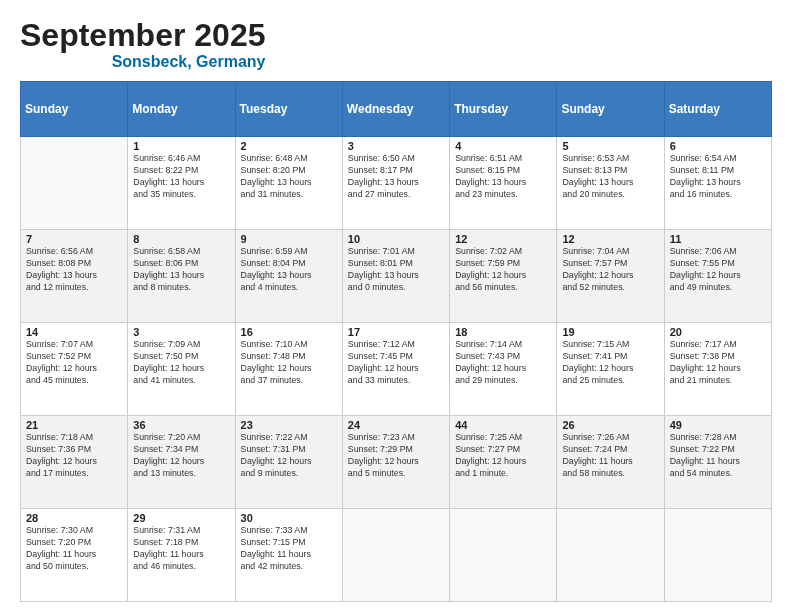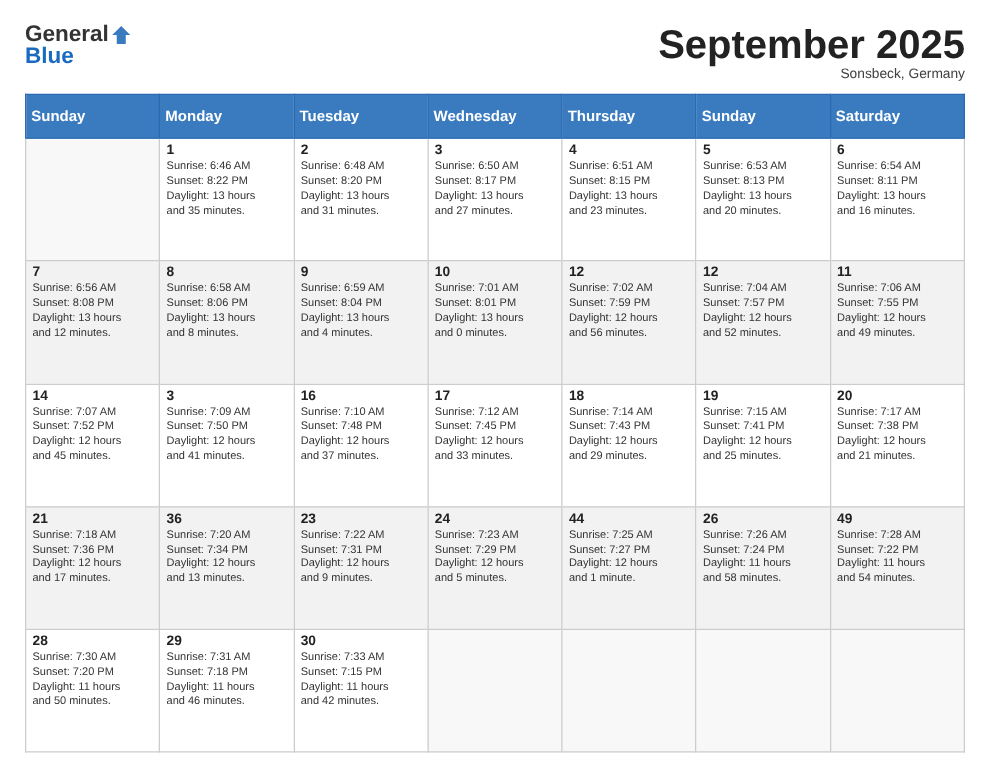--- a/index.html
+++ b/index.html
@@ -42,34 +42,35 @@
     .title-block {
       text-align: right;
     }
     .calendar-title {
       font-size: 32px;
       font-weight: bold;
       color: #222;
       line-height: 1.1;
     }
     .calendar-subtitle {
-      font-size: 11px;
-      color: #404040;
+      font-size: 16px;
+      color: #0369a1;
+      font-weight: bold;
     }
     .calendar {
       width: 100%;
       border-collapse: collapse;
       flex: 1;
     }
     .calendar th {
       background: #3a7abf;
       color: #fff;
       font-size: 12px;
       font-weight: bold;
-      padding: 10px 4px;
+      padding: 20px 4px;
       text-align: left;
       border: 1px solid #2a6aaf;
     }
     .calendar td {
       border: 1px solid #ccc;
       vertical-align: top;
       padding: 3px 5px;
       width: calc(100% / 7);
       background: #fff;
       font-size: 9.5px;
@@ -91,31 +92,20 @@
     }
     .row-shade td {
       background: #f2f2f2;
     }
   </style>
 </head>
 <body>
 
 <div class="page">
   <div class="header">
-    <div class="logo">
-      <div>
-        <div style="display:flex;align-items:center;">
-          <span class="logo-text logo-general">General</span>
-          <svg class="logo-icon" viewBox="0 0 20 20" fill="#1a6bbf">
-            <path d="M10 2 L18 10 L14 10 L14 18 L6 18 L6 10 L2 10 Z" fill="#3a7abf"></path>
-          </svg>
-        </div>
-        <div class="logo-text logo-blue" style="margin-top:-3px;">Blue</div>
-      </div>
-    </div>
     <div class="title-block">
       <div class="calendar-title">September 2025</div>
       <div class="calendar-subtitle">Sonsbeck, Germany</div>
     </div>
   </div>
 
   <table class="calendar">
     <thead>
       <tr>
         <th>Sunday</th>

